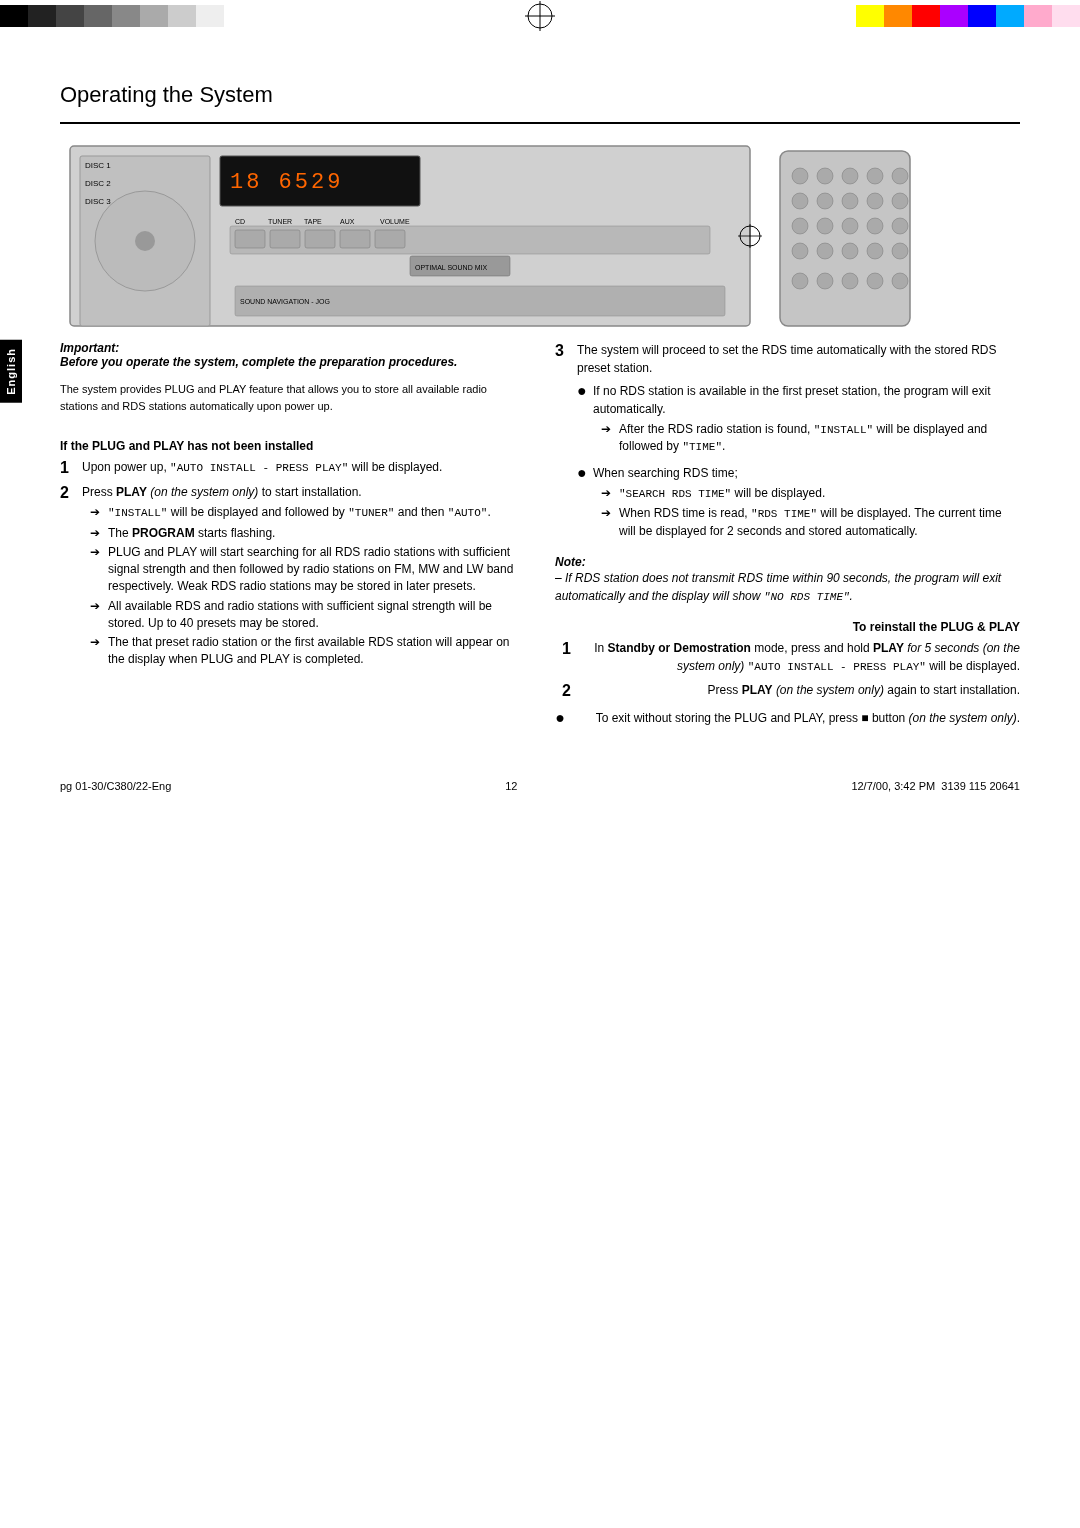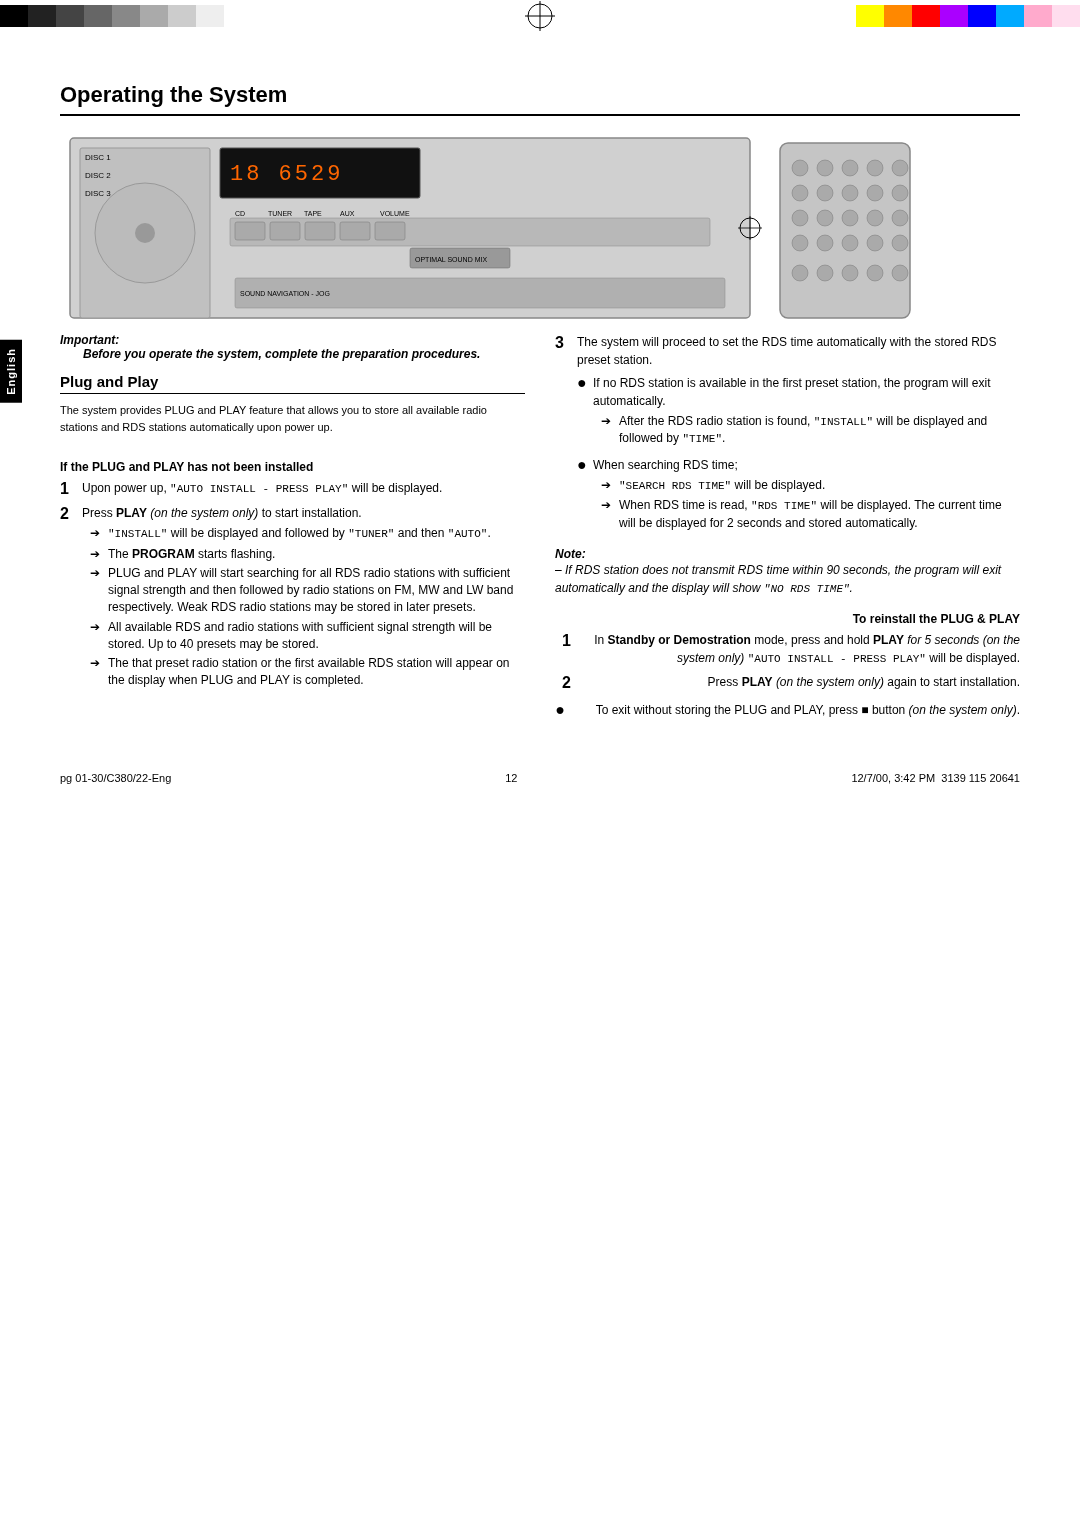--- a/index.html
+++ b/index.html
@@ -31,24 +31,24 @@
       padding: 8px 5px;
       font-size: 11px;
       font-weight: bold;
       letter-spacing: 1px;
       width: 22px;
     }
 
     
     .page-title {
       font-size: 22px;
-      font-weight: bold;
+      font-weight: normal;
       margin-bottom: 12px;
       border-bottom: 2px solid #000;
-      padding-bottom: 6px;
+      padding-bottom: 14px;
     }
 
     
     .content-columns {
       display: flex;
       gap: 30px;
       margin-top: 5px;
     }
 
     .col-left {
@@ -76,21 +76,20 @@
     .important-note .important-label {
       font-style: italic;
       font-weight: bold;
       font-size: 12px;
     }
 
     .important-note .important-text {
       font-style: italic;
       font-weight: bold;
       font-size: 12px;
-      margin-left: 23px;
     }
 
     
     .body-text {
       font-size: 11px;
       line-height: 1.5;
       margin-bottom: 25px;
     }
 
     
@@ -343,21 +342,20 @@
 
   <div class="content-columns">
 
     <div class="col-left">
 
       <div class="important-note">
         <div class="important-label">Important:</div>
         <div class="important-text">Before you operate the system, complete the preparation procedures.</div>
       </div>
 
-      <div class="section-heading">Plug and Play</div>
 
       <p class="body-text">The system provides PLUG and PLAY feature that allows you to store all available radio stations and RDS stations automatically upon power up.</p>
 
       <p class="sub-heading">If the PLUG and PLAY has not been installed</p>
 
       <ul class="numbered-list">
         <li>
           <span class="list-number">1</span>
           <span class="list-content">
             Upon power up, <span class="mono">"AUTO INSTALL - PRESS PLAY"</span> will be displayed.

